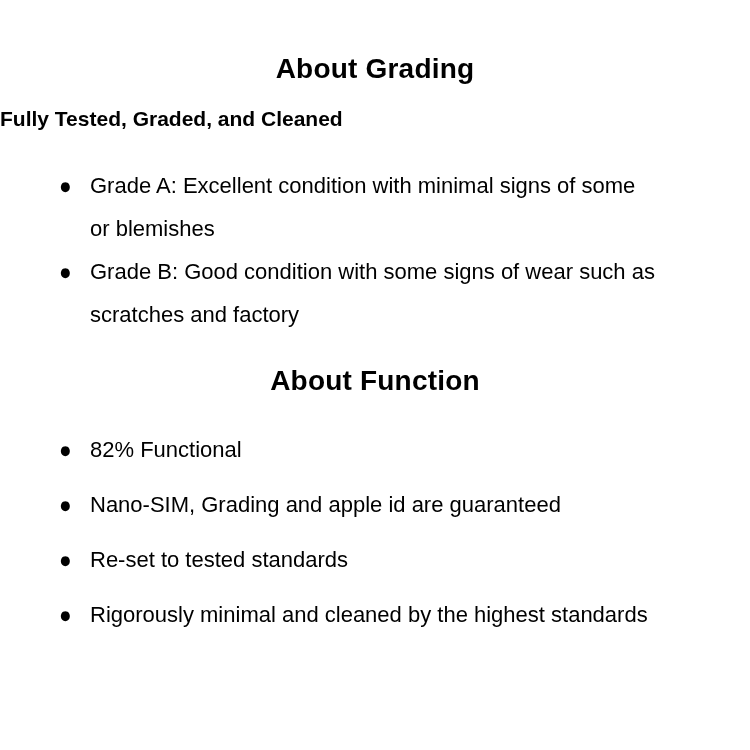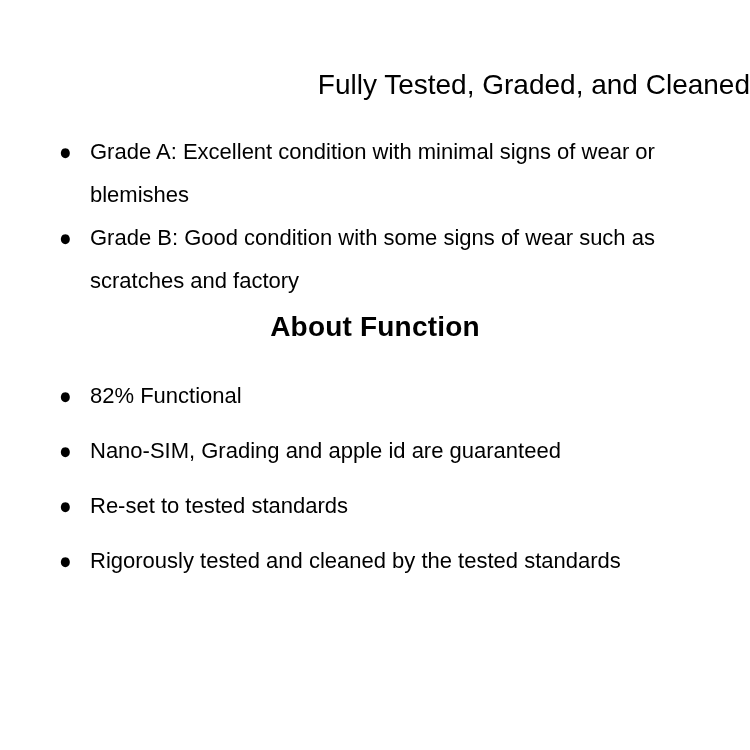--- a/index.html
+++ b/index.html
@@ -21,23 +21,23 @@
   .section-title {
     margin: 0;
     text-align: center;
     font-size: 28px;
     font-weight: bold;
     line-height: 34px;
     letter-spacing: 0.2px;
   }
   .subtitle {
     margin: 18px 0 0 0;
-    text-align: right;
-    font-size: 28px;
-    font-weight: normal;
+    text-align: left;
+    font-size: 21px;
+    font-weight: bold;
     line-height: 30px;
   }
   ul.bullets {
     list-style: none;
     margin: 0;
     padding: 0 0 0 59px;
   }
   ul.bullets.grading {
     margin-top: 30px;
   }
@@ -59,35 +59,36 @@
     font-size: 21px;
     line-height: 43px;
     transform: scaleY(1.12);
     transform-origin: center;
   }
   .txt {
     display: block;
     max-width: 565px;
   }
   .function-heading {
-    margin-top: 8px;
+    margin-top: 28px;
   }
 </style>
 </head>
 <body>
 
 <div class="page">
 
+  <h1 class="section-title">About Grading</h1>
 
   <p class="subtitle">Fully Tested, Graded, and Cleaned</p>
 
   <ul class="bullets grading">
     <li>
       <span class="dot">●</span>
-      <span class="txt">Grade A: Excellent condition with minimal signs of wear or blemishes</span>
+      <span class="txt">Grade A: Excellent condition with minimal signs of some or blemishes</span>
     </li>
     <li>
       <span class="dot">●</span>
       <span class="txt">Grade B: Good condition with some signs of wear such as scratches and factory</span>
     </li>
   </ul>
 
   <h1 class="section-title function-heading">About Function</h1>
 
   <ul class="bullets function">
@@ -98,17 +99,17 @@
     <li>
       <span class="dot">●</span>
       <span class="txt">Nano-SIM, Grading and apple id are guaranteed</span>
     </li>
     <li>
       <span class="dot">●</span>
       <span class="txt">Re-set to tested standards</span>
     </li>
     <li>
       <span class="dot">●</span>
-      <span class="txt">Rigorously tested and cleaned by the tested standards</span>
+      <span class="txt">Rigorously minimal and cleaned by the highest standards</span>
     </li>
   </ul>
 
 </div>
 
 </body></html>

